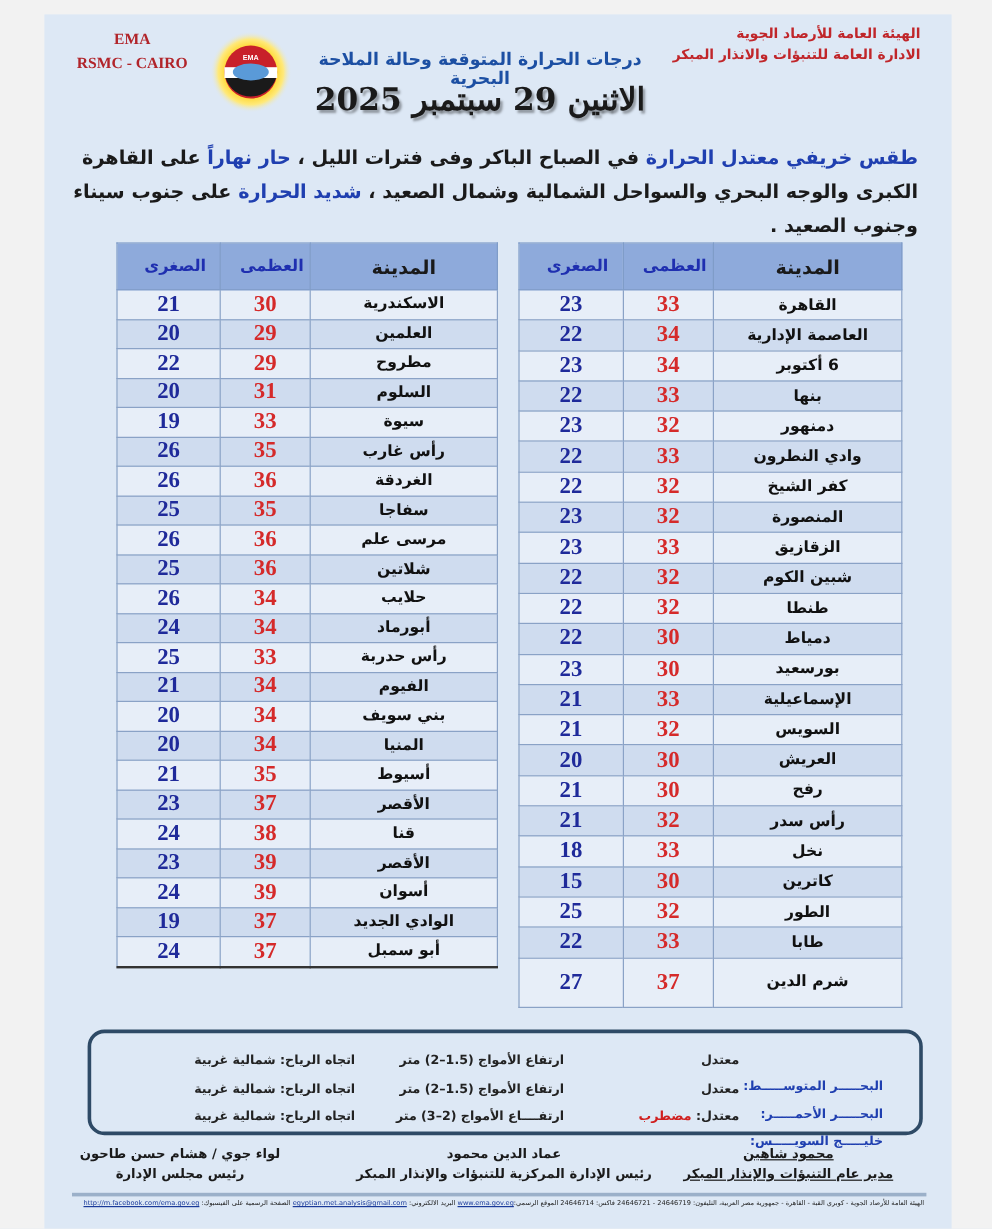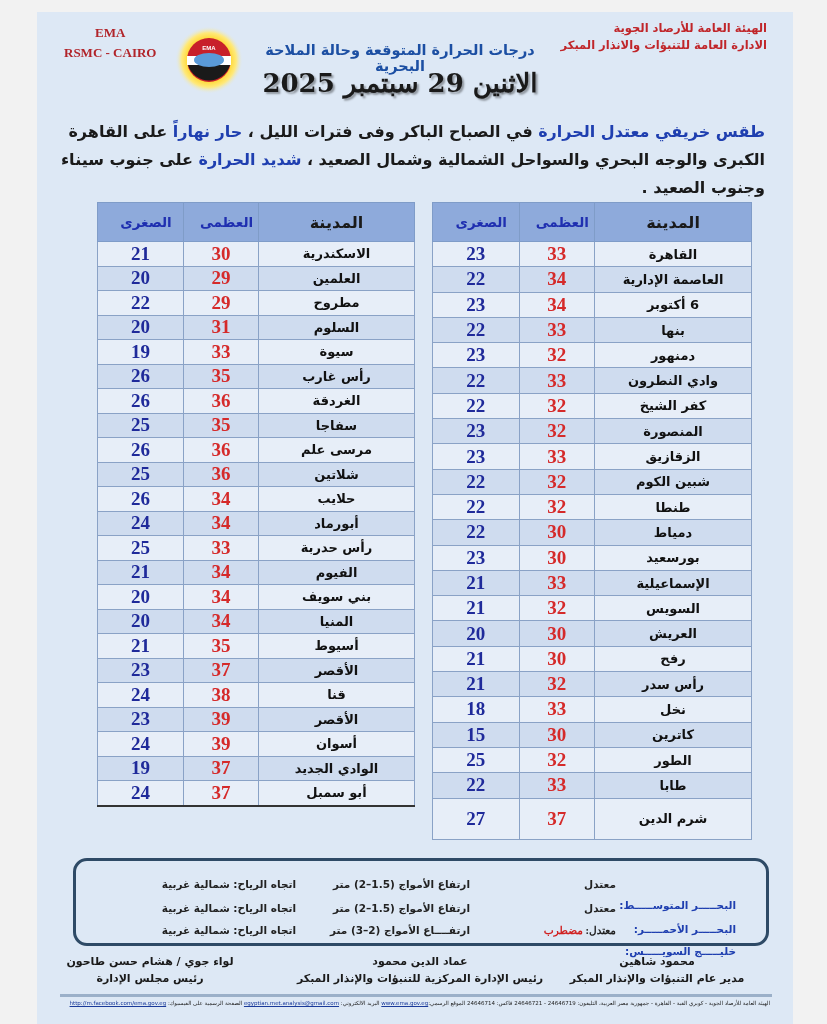--- a/index.html
+++ b/index.html
@@ -368,27 +368,27 @@
     <span class="sea-wind">اتجاه الرياح: شمالية غربية</span>
   </div>
   <div class="sea-row" style="top:41px">
     <span class="sea-name">البحـــــر الأحمـــــر:</span>
     <span style="position:absolute; right:150px;" class="sea-state"><span>معتدل</span></span>
     <span class="sea-waves">ارتفاع الأمواج (1.5–2) متر</span>
     <span class="sea-wind">اتجاه الرياح: شمالية غربية</span>
   </div>
   <div class="sea-row" style="top:63px">
     <span class="sea-name">خليـــــج السويـــــس:</span>
-    <span style="position:absolute; right:150px;font-family:Liberation Serif, serif;" class="sea-state"><span>معتدل:</span> <span class="rough">مضطرب</span></span>
+    <span style="position:absolute; right:150px;" class="sea-state"><span>معتدل:</span> <span class="rough">مضطرب</span></span>
     <span class="sea-waves">ارتفــــاع الأمواج (2–3) متر</span>
     <span class="sea-wind">اتجاه الرياح: شمالية غربية</span>
   </div>
 </div>
 
-<div class="sign" style="right:55px; width:230px;">
+<div class="sign" style="right:55px; width:230px;text-decoration:underline;">
   <div>محمود شاهين</div>
   <div>مدير عام التنبؤات والإنذار المبكر</div>
 </div>
 <div class="sign" style="left:290px; width:260px;">
   <div>عماد الدين محمود</div>
   <div>رئيس الإدارة المركزية للتنبؤات والإنذار المبكر</div>
 </div>
 <div class="sign" style="left:55px; width:190px;">
   <div>لواء جوي / هشام حسن طاحون</div>
   <div>رئيس مجلس الإدارة</div>

